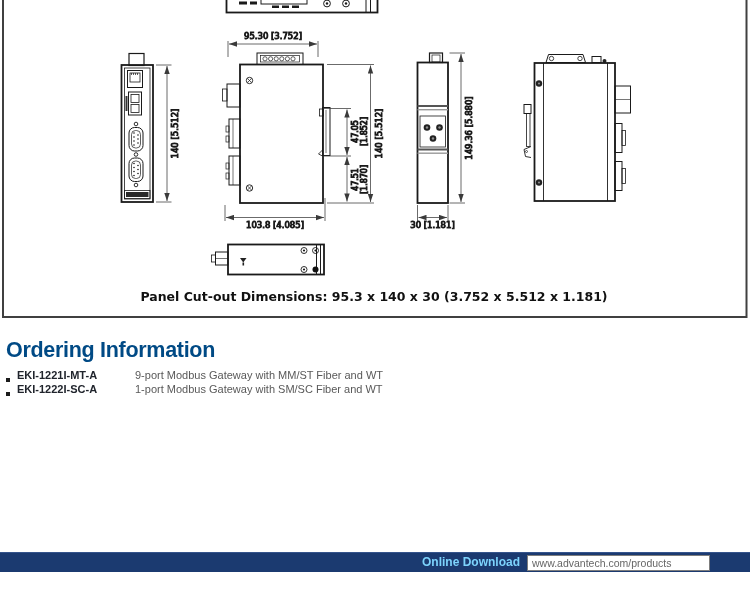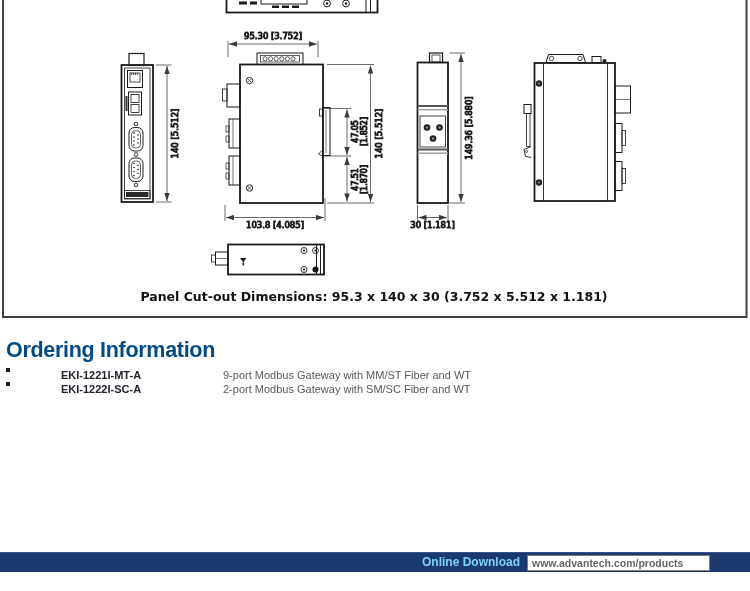--- a/index.html
+++ b/index.html
@@ -4,31 +4,31 @@
 <style>
   html,body{margin:0;padding:0;background:#fff;}
   .page{position:relative;width:750px;height:591px;overflow:hidden;background:#fff;
         font-family:"Liberation Sans",sans-serif;}
   .drawing-wrap{position:absolute;left:0;top:0;width:750px;height:320px;}
   svg text{font-family:"DejaVu Sans","Liberation Sans",sans-serif;}
 
   .ordering-heading{position:absolute;left:2px;top:334px;margin:4px;
         font-size:21.5px;font-weight:bold;letter-spacing:-0.3px;color:#004a85;}
   .ordering-list{position:absolute;left:6px;top:368px;width:700px;}
-  .ordering-row{display:flex;align-items:flex-start;height:14px;font-size:11px;line-height:14px;gap:44px;}
+  .ordering-row{display:flex;align-items:flex-end;height:14px;font-size:11px;line-height:14px;}
   .bullet{width:4px;height:4px;background:#1c1c1c;margin-right:7px;flex:0 0 auto;}
   .model{font-weight:bold;color:#20242c;width:118px;flex:0 0 auto;}
   .desc{color:#595959;}
 
   .footer-bar{position:absolute;left:0;top:552px;width:750px;height:20px;
         background:#1b3a70;border-top:1px solid #35548c;box-sizing:border-box;}
   .footer-label{position:absolute;left:400px;top:0;width:120px;text-align:right;
         color:#7dd3fc;font-weight:bold;font-size:12px;line-height:19px;}
   .footer-url-box{position:absolute;left:527px;top:2px;width:181px;height:14px;
-        background:#fff;border:1px solid #7d7d7d;font-weight:bold;}
+        background:#fff;border:1px solid #7d7d7d;}
   .footer-url{display:block;font-size:10.5px;color:#666;line-height:14px;padding-left:4px;
         white-space:nowrap;overflow:hidden;}
 </style>
 </head>
 <body>
 
 <div class="page">
 
   <div class="drawing-wrap">
   <svg width="750" height="320" viewBox="0 0 750 320">
@@ -245,21 +245,21 @@
 
   <div class="ordering-list">
     <div class="ordering-row">
       <span class="bullet"></span>
       <span class="model">EKI-1221I-MT-A</span>
       <span class="desc">9-port Modbus Gateway with MM/ST Fiber and WT</span>
     </div>
     <div class="ordering-row">
       <span class="bullet"></span>
       <span class="model">EKI-1222I-SC-A</span>
-      <span class="desc">2-port Modbus Gateway with SM/SC Fiber and WT</span>
+      <span class="desc">1-port Modbus Gateway with SM/SC Fiber and WT</span>
     </div>
   </div>
 
   <div class="footer-bar">
     <span class="footer-label">Online Download</span>
     <div class="footer-url-box">
       <span class="footer-url">www.advantech.com/products</span>
     </div>
   </div>
 

